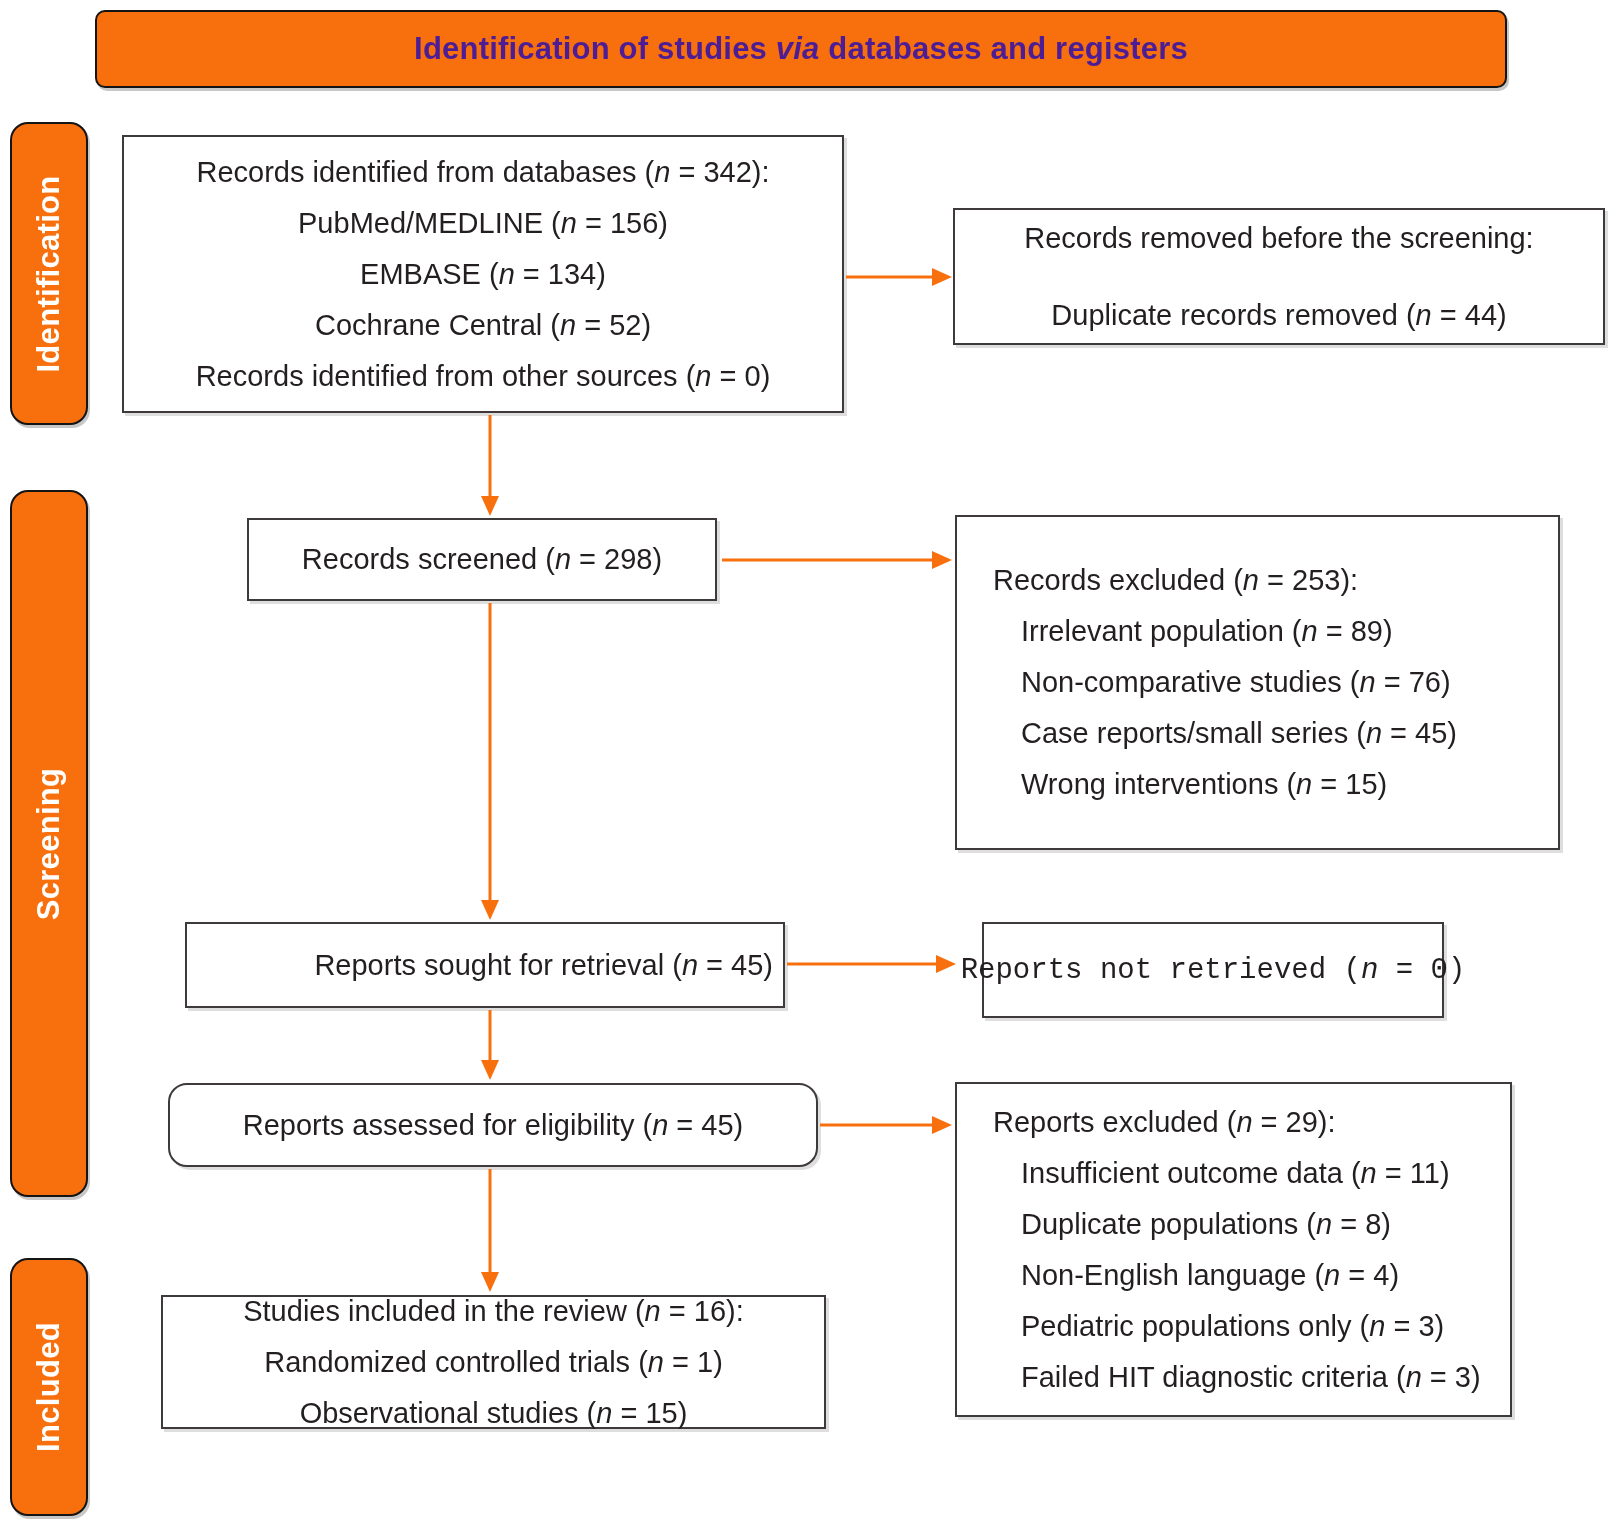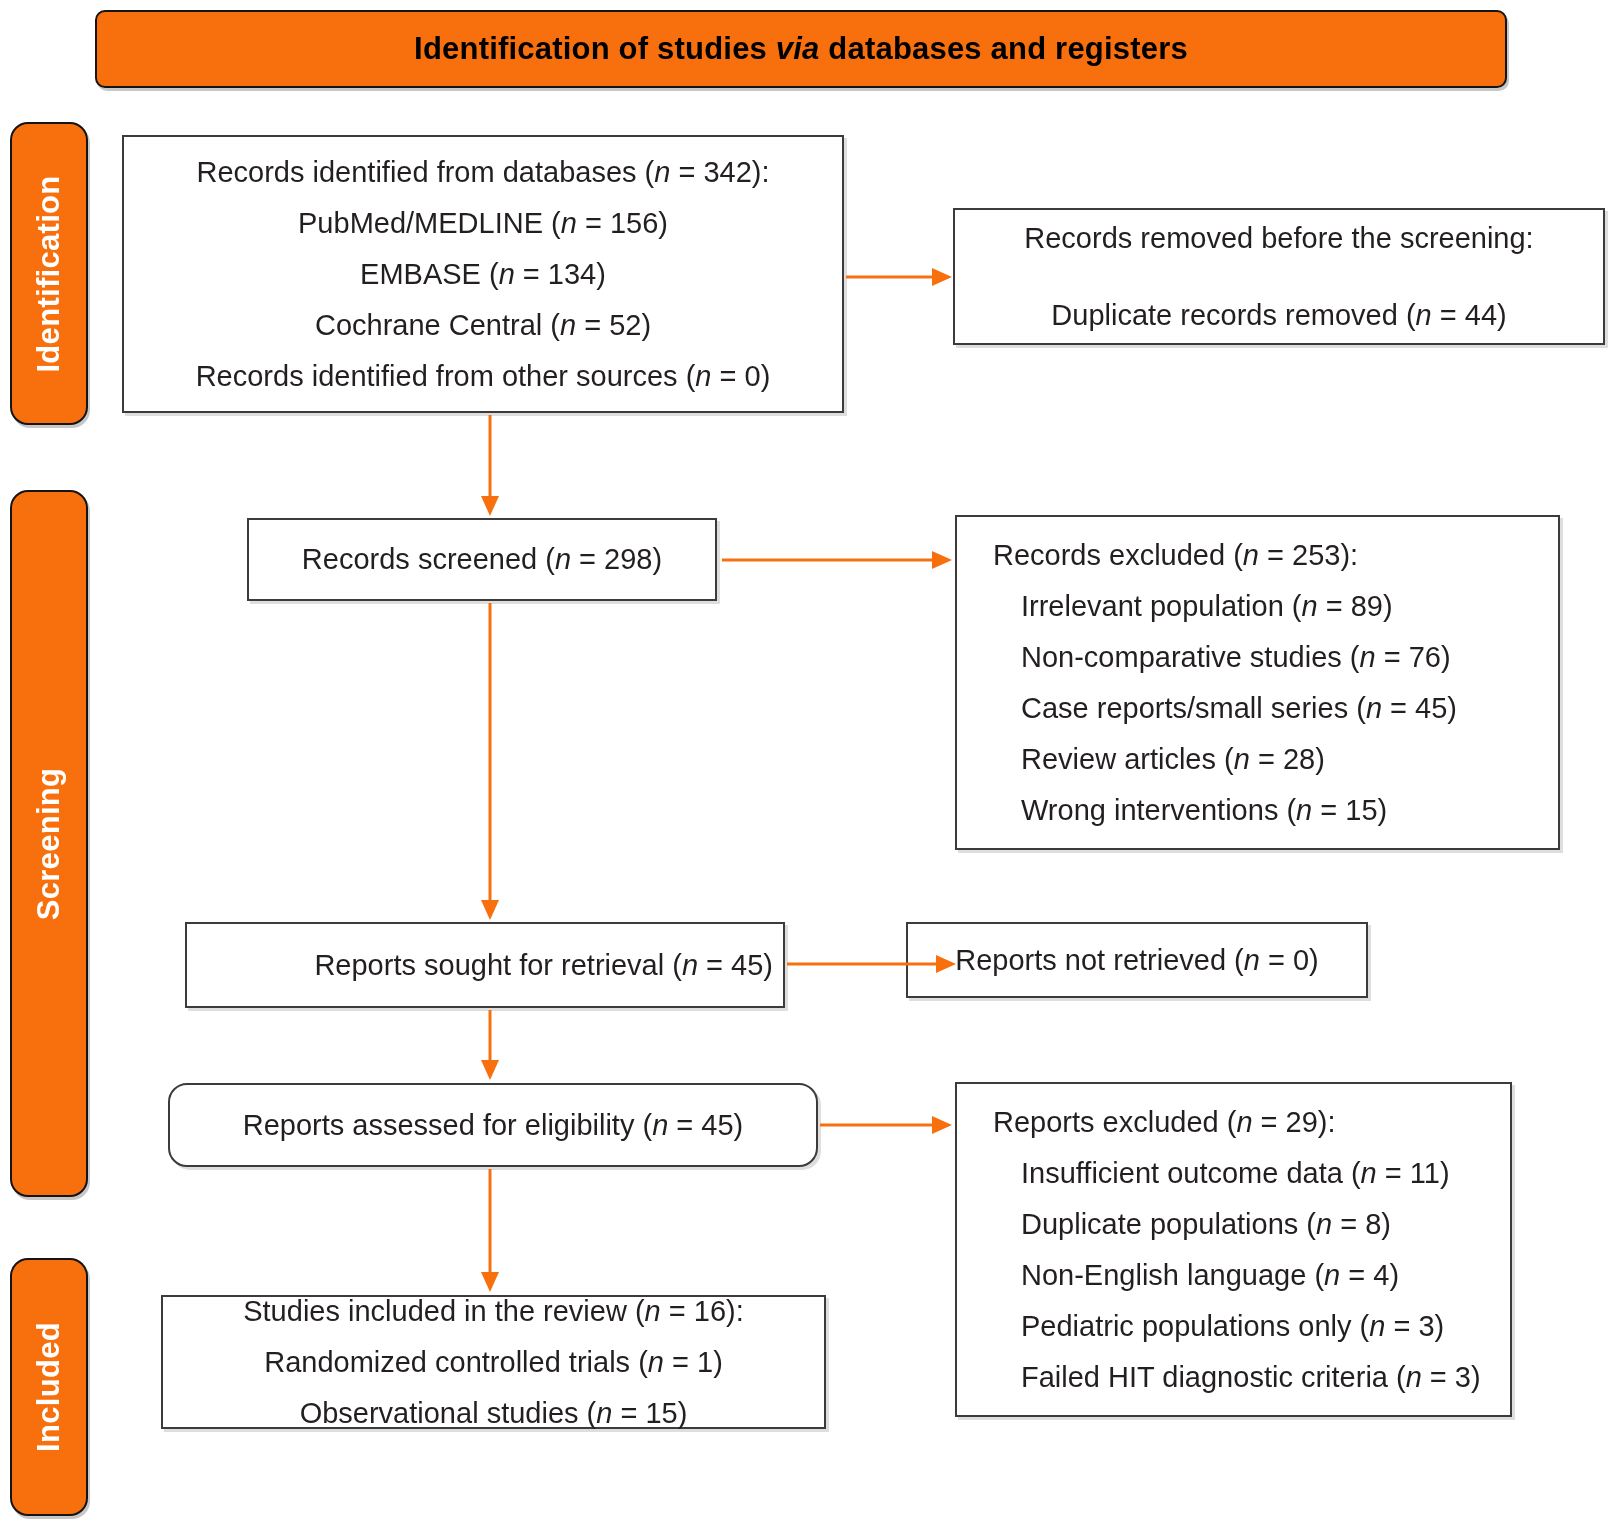--- a/index.html
+++ b/index.html
@@ -19,21 +19,21 @@
   
   .banner{
     position:absolute;left:95px;top:10px;width:1412px;height:78px;
     background:var(--accent-orange);
     border:2px solid #141414;border-radius:10px;
     display:flex;align-items:center;justify-content:center;
     box-shadow:2px 3px 0 rgba(35,31,32,.25);
     box-sizing:border-box;
   }
   .banner .title{
-    color:#000000;font-size:31px;font-weight:bold;letter-spacing:.2px;
+    color:#4c1d95;font-size:31px;font-weight:bold;letter-spacing:.2px;
   }
   
   .stage{
     position:absolute;left:10px;width:78px;
     background:var(--accent-orange);
     border:2px solid #141414;border-radius:18px;
     display:flex;align-items:center;justify-content:center;
     box-shadow:2px 3px 0 rgba(35,31,32,.25);
     box-sizing:border-box;
   }
@@ -56,21 +56,21 @@
   .box .line{line-height:51px;white-space:nowrap;}
   .box.centered{align-items:center;text-align:center;padding:0 10px;}
   .box.left-align{align-items:flex-start;text-align:left;padding:0 18px 0 36px;}
   .box.left-align .line.indent{padding-left:28px;}
   .box .line i{font-style:italic;}
   #box-records-identified{left:122px;top:135px;width:722px;height:278px;}
   #box-records-removed{left:953px;top:208px;width:652px;height:137px;gap:26px;}
   #box-records-screened{left:247px;top:518px;width:470px;height:83px;}
   #box-records-excluded{left:955px;top:515px;width:605px;height:335px;}
   #box-reports-sought{left:185px;top:922px;width:600px;height:86px;align-items:flex-end;}
-  #box-reports-not-retrieved{left:906px;top:922px;width:462px;height:76px;}
+  #box-reports-not-retrieved{left:982px;top:922px;width:462px;height:96px;font-family:Liberation Mono, monospace;}
   #box-reports-assessed{left:168px;top:1083px;width:650px;height:84px;border-radius:19px;}
   #box-reports-excluded{left:955px;top:1082px;width:557px;height:335px;}
   #box-studies-included{left:161px;top:1295px;width:665px;height:134px;}
   
   #arrows{
     position:absolute;left:0;top:0;width:1614px;height:1531px;
     color:var(--accent-orange);
     pointer-events:none;
   }
 </style>
@@ -108,21 +108,20 @@
 
   <div class="box centered" id="box-records-screened">
     <div class="line">Records screened (<i>n</i> = 298)</div>
   </div>
 
   <div class="box left-align" id="box-records-excluded">
     <div class="line">Records excluded (<i>n</i> = 253):</div>
     <div class="line indent">Irrelevant population (<i>n</i> = 89)</div>
     <div class="line indent">Non-comparative studies (<i>n</i> = 76)</div>
     <div class="line indent">Case reports/small series (<i>n</i> = 45)</div>
-    <div class="line indent">Review articles (<i>n</i> = 28)</div>
     <div class="line indent">Wrong interventions (<i>n</i> = 15)</div>
   </div>
 
   <div class="box centered" id="box-reports-sought">
     <div class="line">Reports sought for retrieval (<i>n</i> = 45)</div>
   </div>
 
   <div class="box centered" id="box-reports-not-retrieved">
     <div class="line">Reports not retrieved (<i>n</i> = 0)</div>
   </div>

